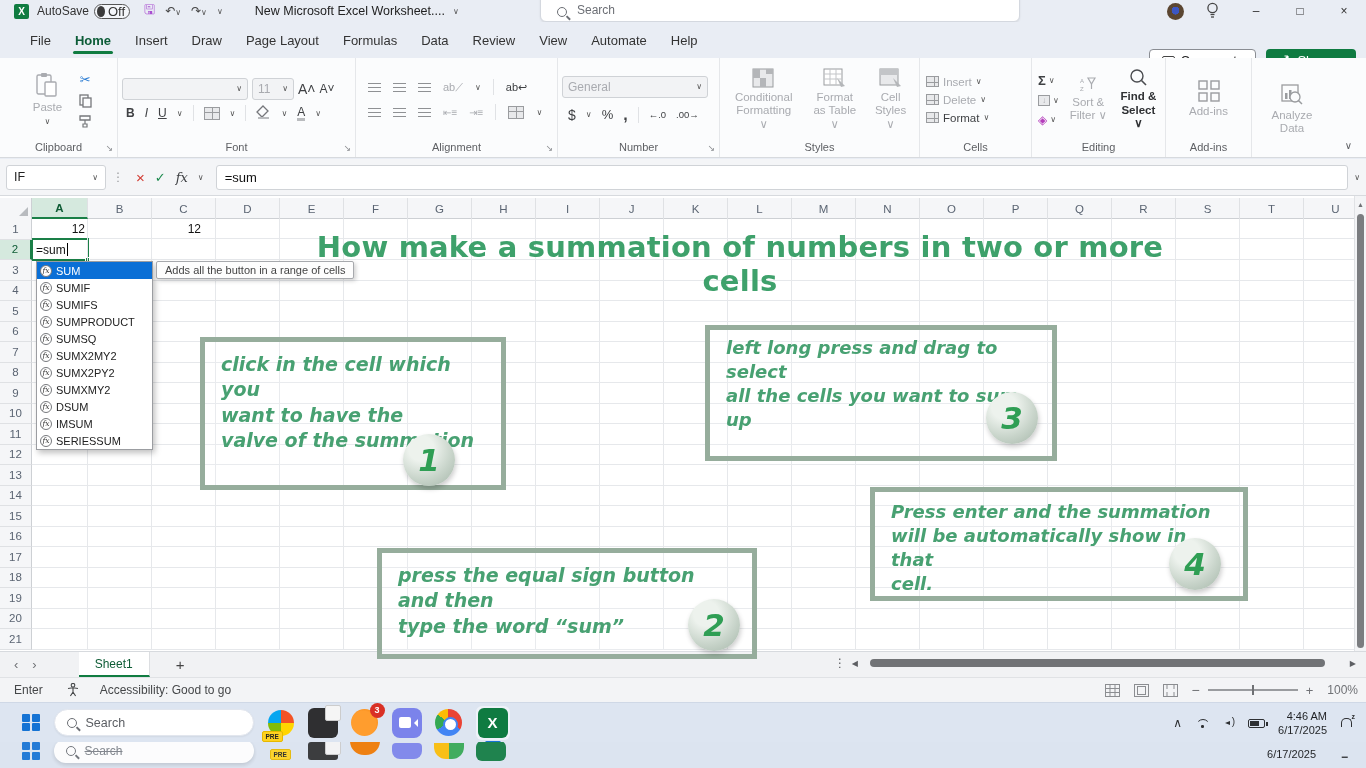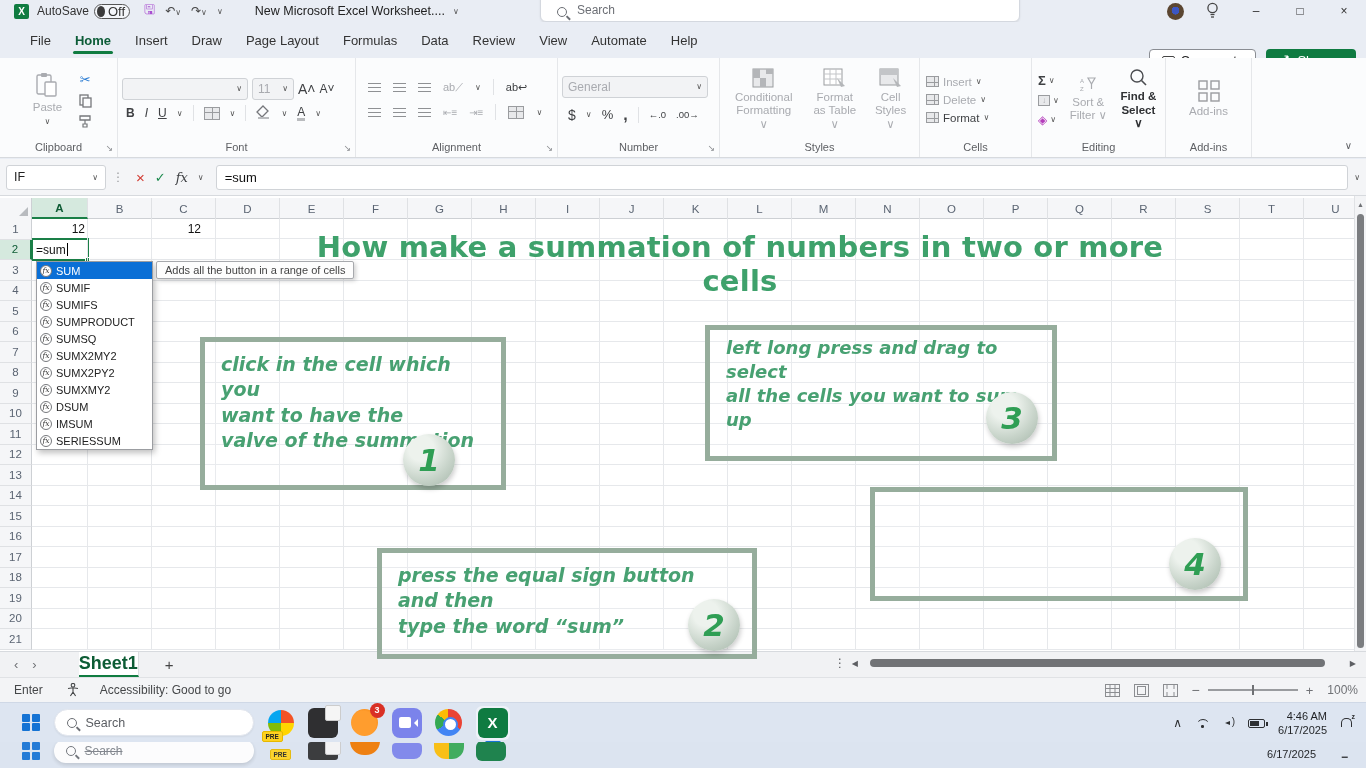--- a/index.html
+++ b/index.html
@@ -106,21 +106,21 @@
   .s3{left:705px;top:325px;width:352px;height:136px;}
   .s3 .step-text{font-size:18px;padding-top:6px;}
   .s3 .badge-circle{right:14px;bottom:12px;}
   .s4{left:870px;top:487px;width:378px;height:114px;}
   .s4 .step-text{font-size:18px;padding-top:8px;}
   .s4 .badge-circle{right:22px;bottom:6px;}
 
   
   .tabbar{position:absolute;left:0;top:651px;width:1366px;height:26px;background:#f1f2f4;border-top:1px solid #d7dade;display:flex;align-items:center;}
   .tabnav{color:#707276;font-size:13px;padding:0 14px;}
-  .sheettab{height:25px;background:#fff;display:flex;align-items:center;padding:0 0;font-size:18px;font-weight:bold;color:#0d5c35;border-right:1px solid #dcdee1;border-bottom:2.5px solid #107c41;margin-left:28px;}
+  .sheettab{height:25px;background:#fff;display:flex;align-items:center;padding:0 16px;font-size:12px;font-weight:normal;color:#0d5c35;border-right:1px solid #dcdee1;border-bottom:2.5px solid #107c41;margin-left:28px;}
   .addsheet{padding:0 26px;color:#444;font-size:15px;}
   .hscroll-zone{position:absolute;right:10px;top:4px;display:flex;align-items:center;gap:6px;}
   .htrack{width:480px;height:12px;background:#f1f2f4;position:relative;}
   .hthumb{position:absolute;left:6px;top:2px;width:455px;height:8px;border-radius:4px;background:#717376;}
   .sb-arrow{font-size:8px;color:#5d5f63;}
 
   
   .statusbar{position:absolute;left:0;top:677px;width:1366px;height:25px;background:#f3f4f6;border-top:1px solid #e0e2e5;display:flex;align-items:center;font-size:12px;color:#454749;}
   .statusbar .mode{padding:0 14px;}
   .acc{display:flex;align-items:center;gap:21px;padding:0 10px;}
@@ -467,20 +467,34 @@
               <rect x="13" y="13" width="8" height="8" fill="none" stroke="#9a9c9f" stroke-width="1.4"></rect>
             </svg>
           <span>Add-ins</span>
         </div>
       </div>
       <div class="rg-label">
           <span>Add-ins</span>
         </div>
     </div>
 
+    <div class="rg" style="width:80px;border-right:none;">
+      <div class="rg-body" style="justify-content:center;">
+        <div class="stylebtn dis">
+          <svg width="22" height="22" viewBox="0 0 22 22">
+              <rect x="1" y="1" width="16" height="16" fill="none" stroke="#9a9c9f" stroke-width="1.3"></rect>
+              <rect x="4" y="9" width="2.5" height="6" fill="#9a9c9f"></rect>
+              <rect x="8" y="6" width="2.5" height="9" fill="#9a9c9f"></rect>
+              <circle cx="14" cy="13" r="5" fill="#fbfcfd" stroke="#9a9c9f" stroke-width="1.3"></circle>
+              <line x1="17.5" y1="16.5" x2="21" y2="20" stroke="#9a9c9f" stroke-width="1.5"></line>
+            </svg>
+          <span>Analyze Data</span>
+        </div>
+      </div>
+    </div>
 
     <span class="ribbon-collapse">∨</span>
   </div>
 
   <div class="fbar">
     <div class="namebox">
       <span>IF</span>
       <span class="chev">∨</span>
     </div>
     <span style="color:#9a9c9f">⋮</span>
@@ -641,20 +655,23 @@
     <div class="step-text">press the equal sign button and then
 type the word “sum”</div>
     <div class="badge-circle">2</div>
   </div>
   <div class="step s3">
     <div class="step-text">left long press and drag to select
 all the cells you want to sum up</div>
     <div class="badge-circle">3</div>
   </div>
   <div class="step s4">
+    <div class="step-text">Press enter and the summation
+will be automatically show in that
+cell.</div>
     <div class="badge-circle">4</div>
   </div>
 
   <div class="tabbar">
     <span class="tabnav">‹</span>
     <span class="tabnav" style="margin-left:-14px">›</span>
     <div class="sheettab">Sheet1</div>
     <span class="addsheet">+</span>
     <div class="hscroll-zone">
       <span style="color:#5d5f63">⋮</span>

